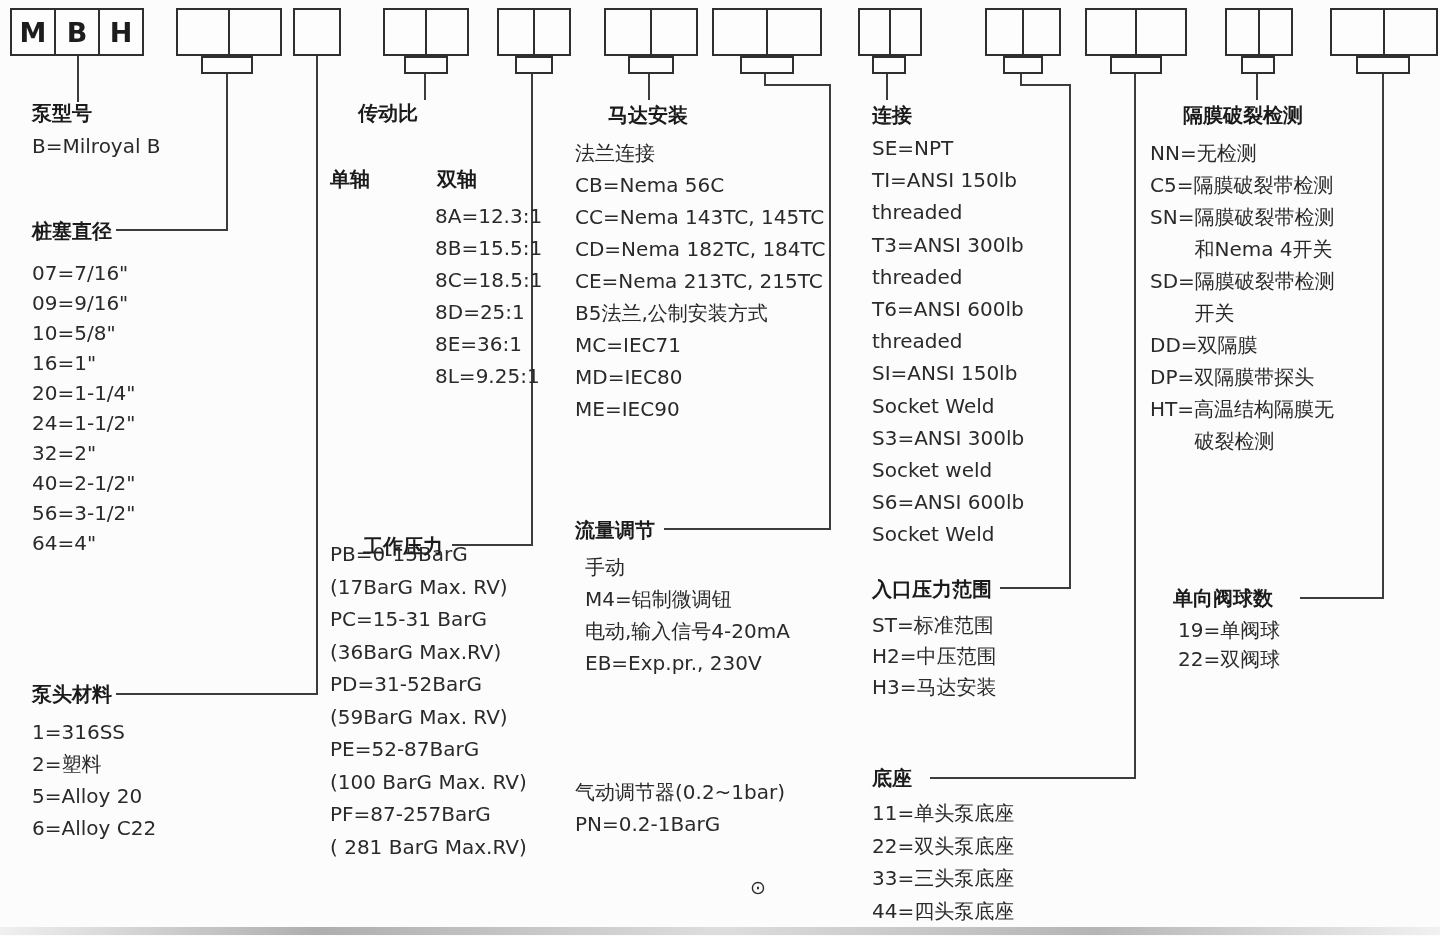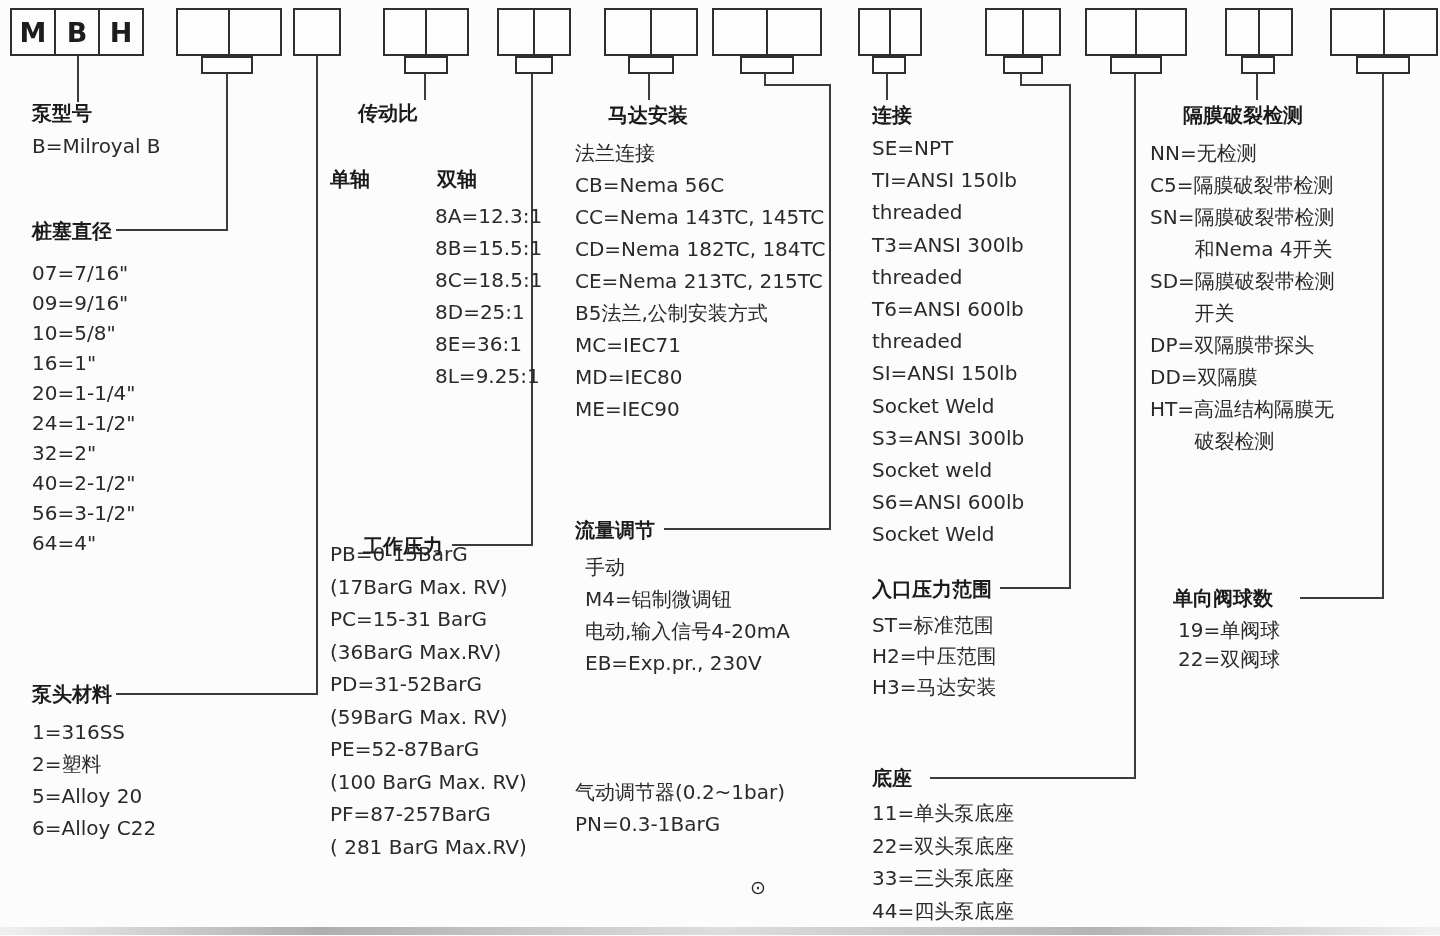--- a/index.html
+++ b/index.html
@@ -212,21 +212,21 @@
   <div class="list" style="left:585px;top:551px;line-height:32px">
 
   <div class="line">手动</div>
       <div class="line">M4=铝制微调钮</div>
       <div class="line">电动,输入信号4-20mA</div>
       <div class="line">EB=Exp.pr., 230V</div>
     </div>
   <div class="list" style="left:575px;top:776px;line-height:32px">
 
   <div class="line">气动调节器(0.2~1bar)</div>
-      <div class="line">PN=0.3-1BarG</div>
+      <div class="line">PN=0.2-1BarG</div>
     </div>
 
   <div class="t" style="left:872px;top:102px">连接</div>
   <div class="list" style="left:872px;top:132px;line-height:32.2px">
 
   <div class="line">SE=NPT</div>
       <div class="line">TI=ANSI 150lb</div>
       <div class="line">threaded</div>
       <div class="line">T3=ANSI 300lb</div>
       <div class="line">threaded</div>
@@ -259,22 +259,22 @@
 
   <div class="t" style="left:1183px;top:102px">隔膜破裂检测</div>
   <div class="list" style="left:1150px;top:137px;line-height:32px">
 
   <div class="line">NN=无检测</div>
       <div class="line">C5=隔膜破裂带检测</div>
       <div class="line">SN=隔膜破裂带检测</div>
       <div class="line">       和Nema 4开关</div>
       <div class="line">SD=隔膜破裂带检测</div>
       <div class="line">       开关</div>
+      <div class="line">DD=双隔膜</div>
       <div class="line">DP=双隔膜带探头</div>
-      <div class="line">DD=双隔膜</div>
       <div class="line">HT=高温结构隔膜无</div>
       <div class="line">       破裂检测</div>
     </div>
 
   <div class="t" style="left:1173px;top:585px">单向阀球数</div>
   <div class="list" style="left:1178px;top:616px;line-height:29px">
 
   <div class="line">19=单阀球</div>
       <div class="line">22=双阀球</div>
     </div>

